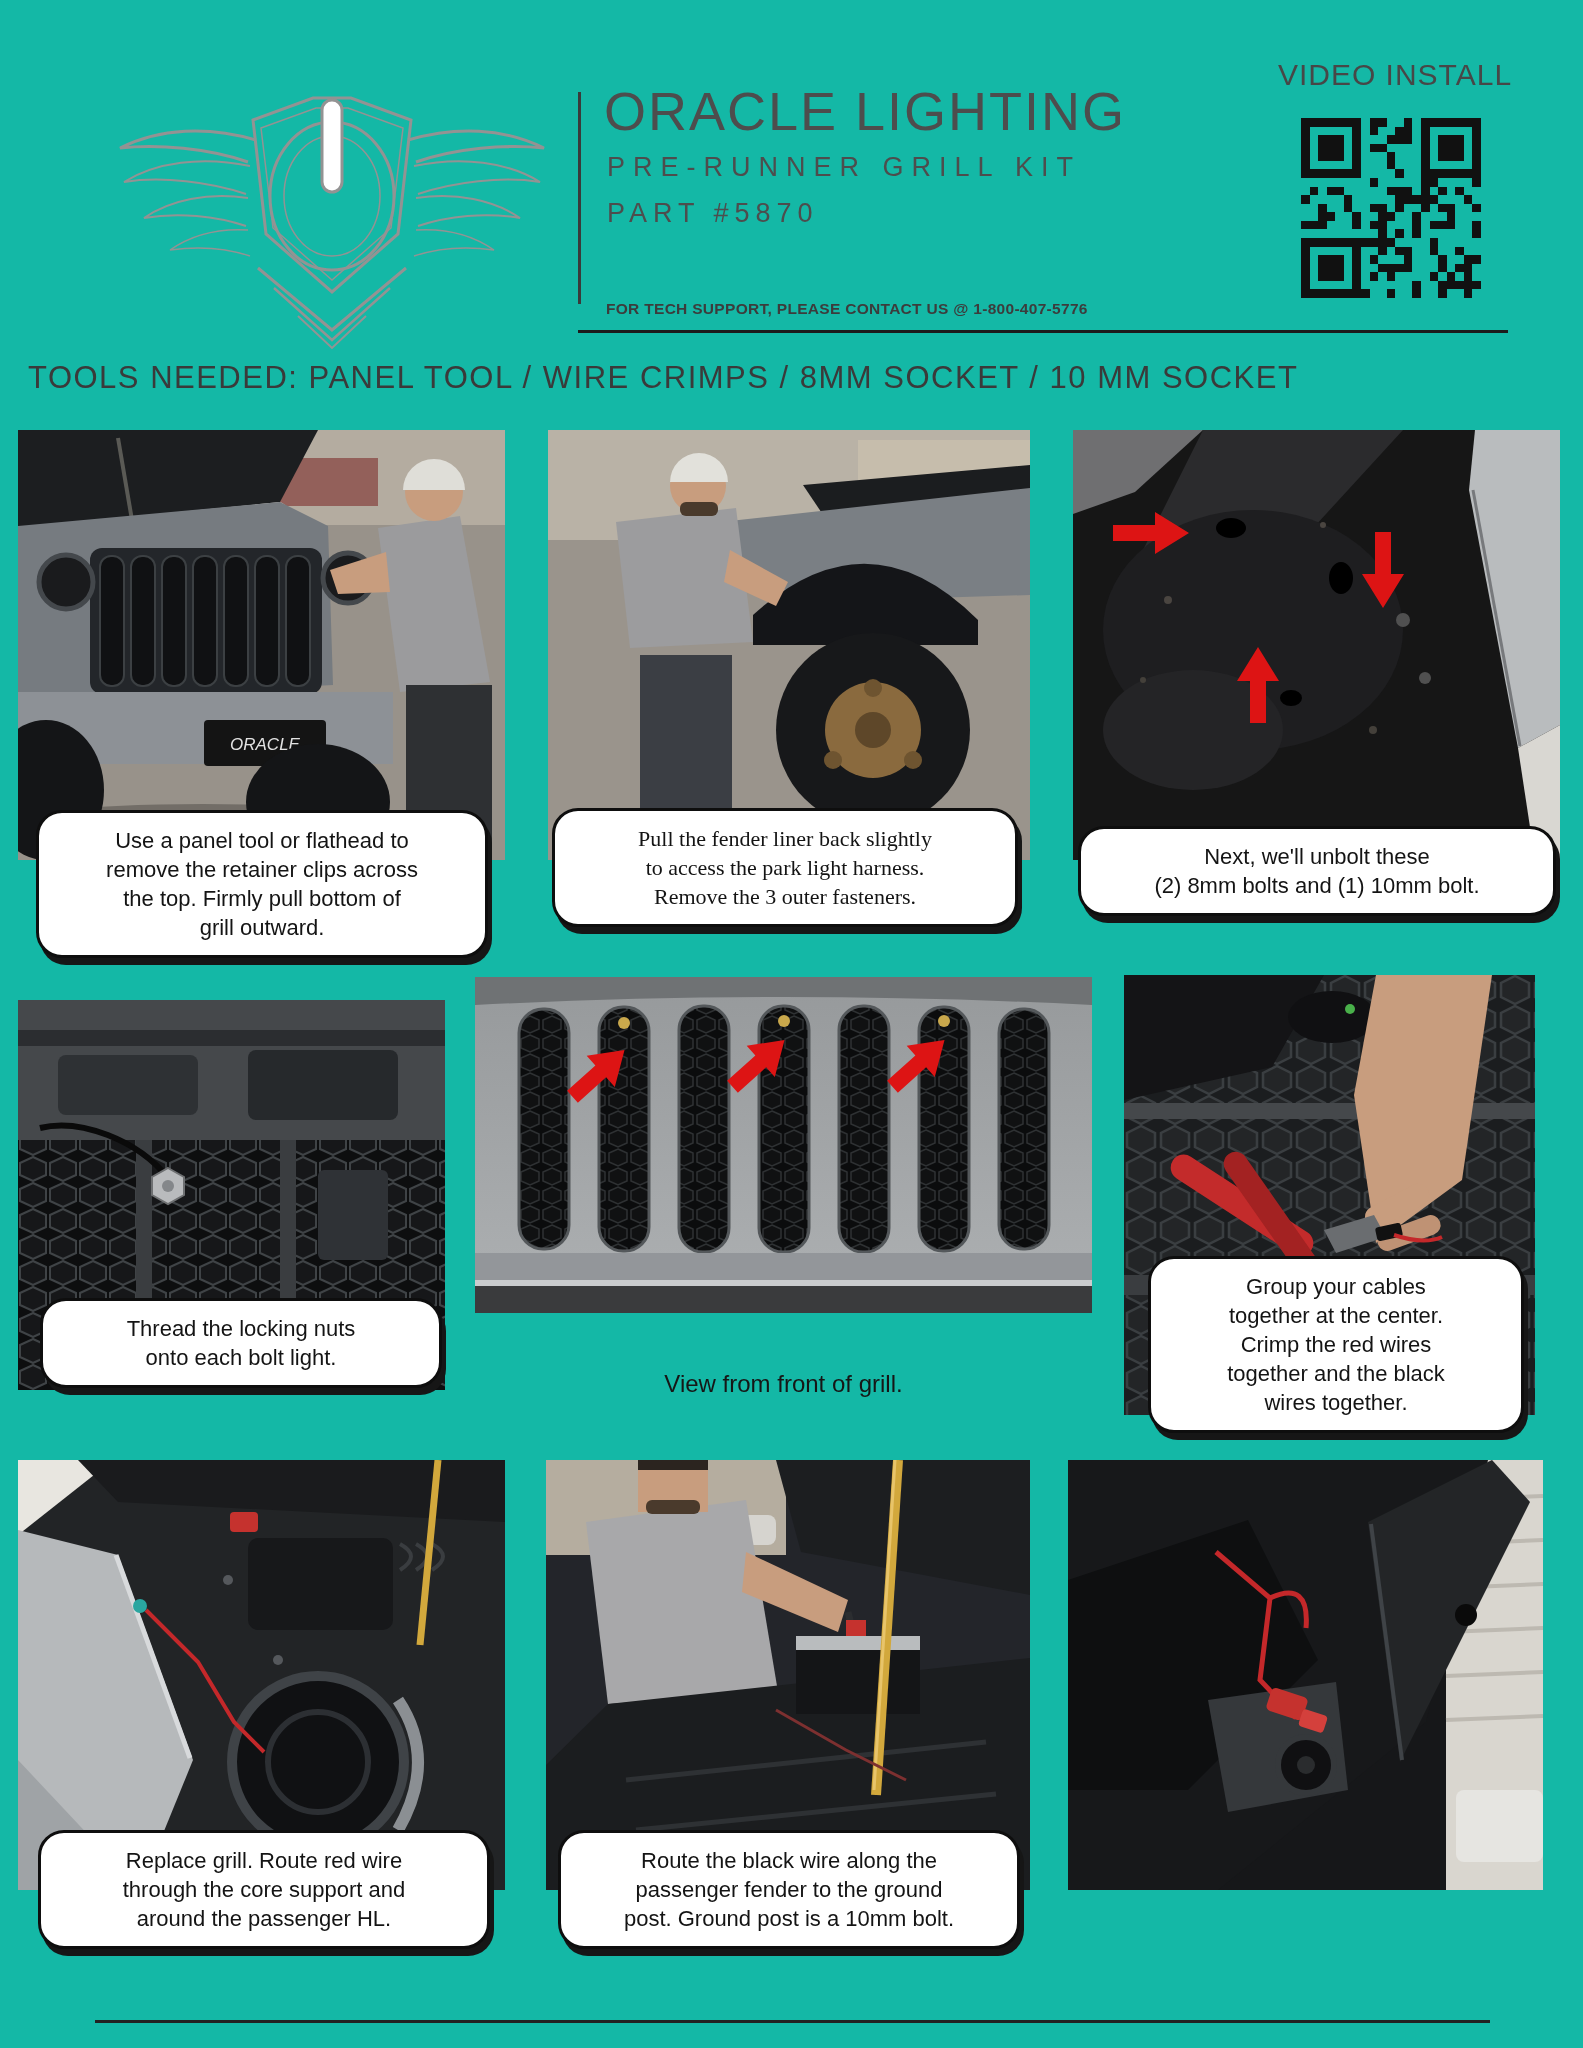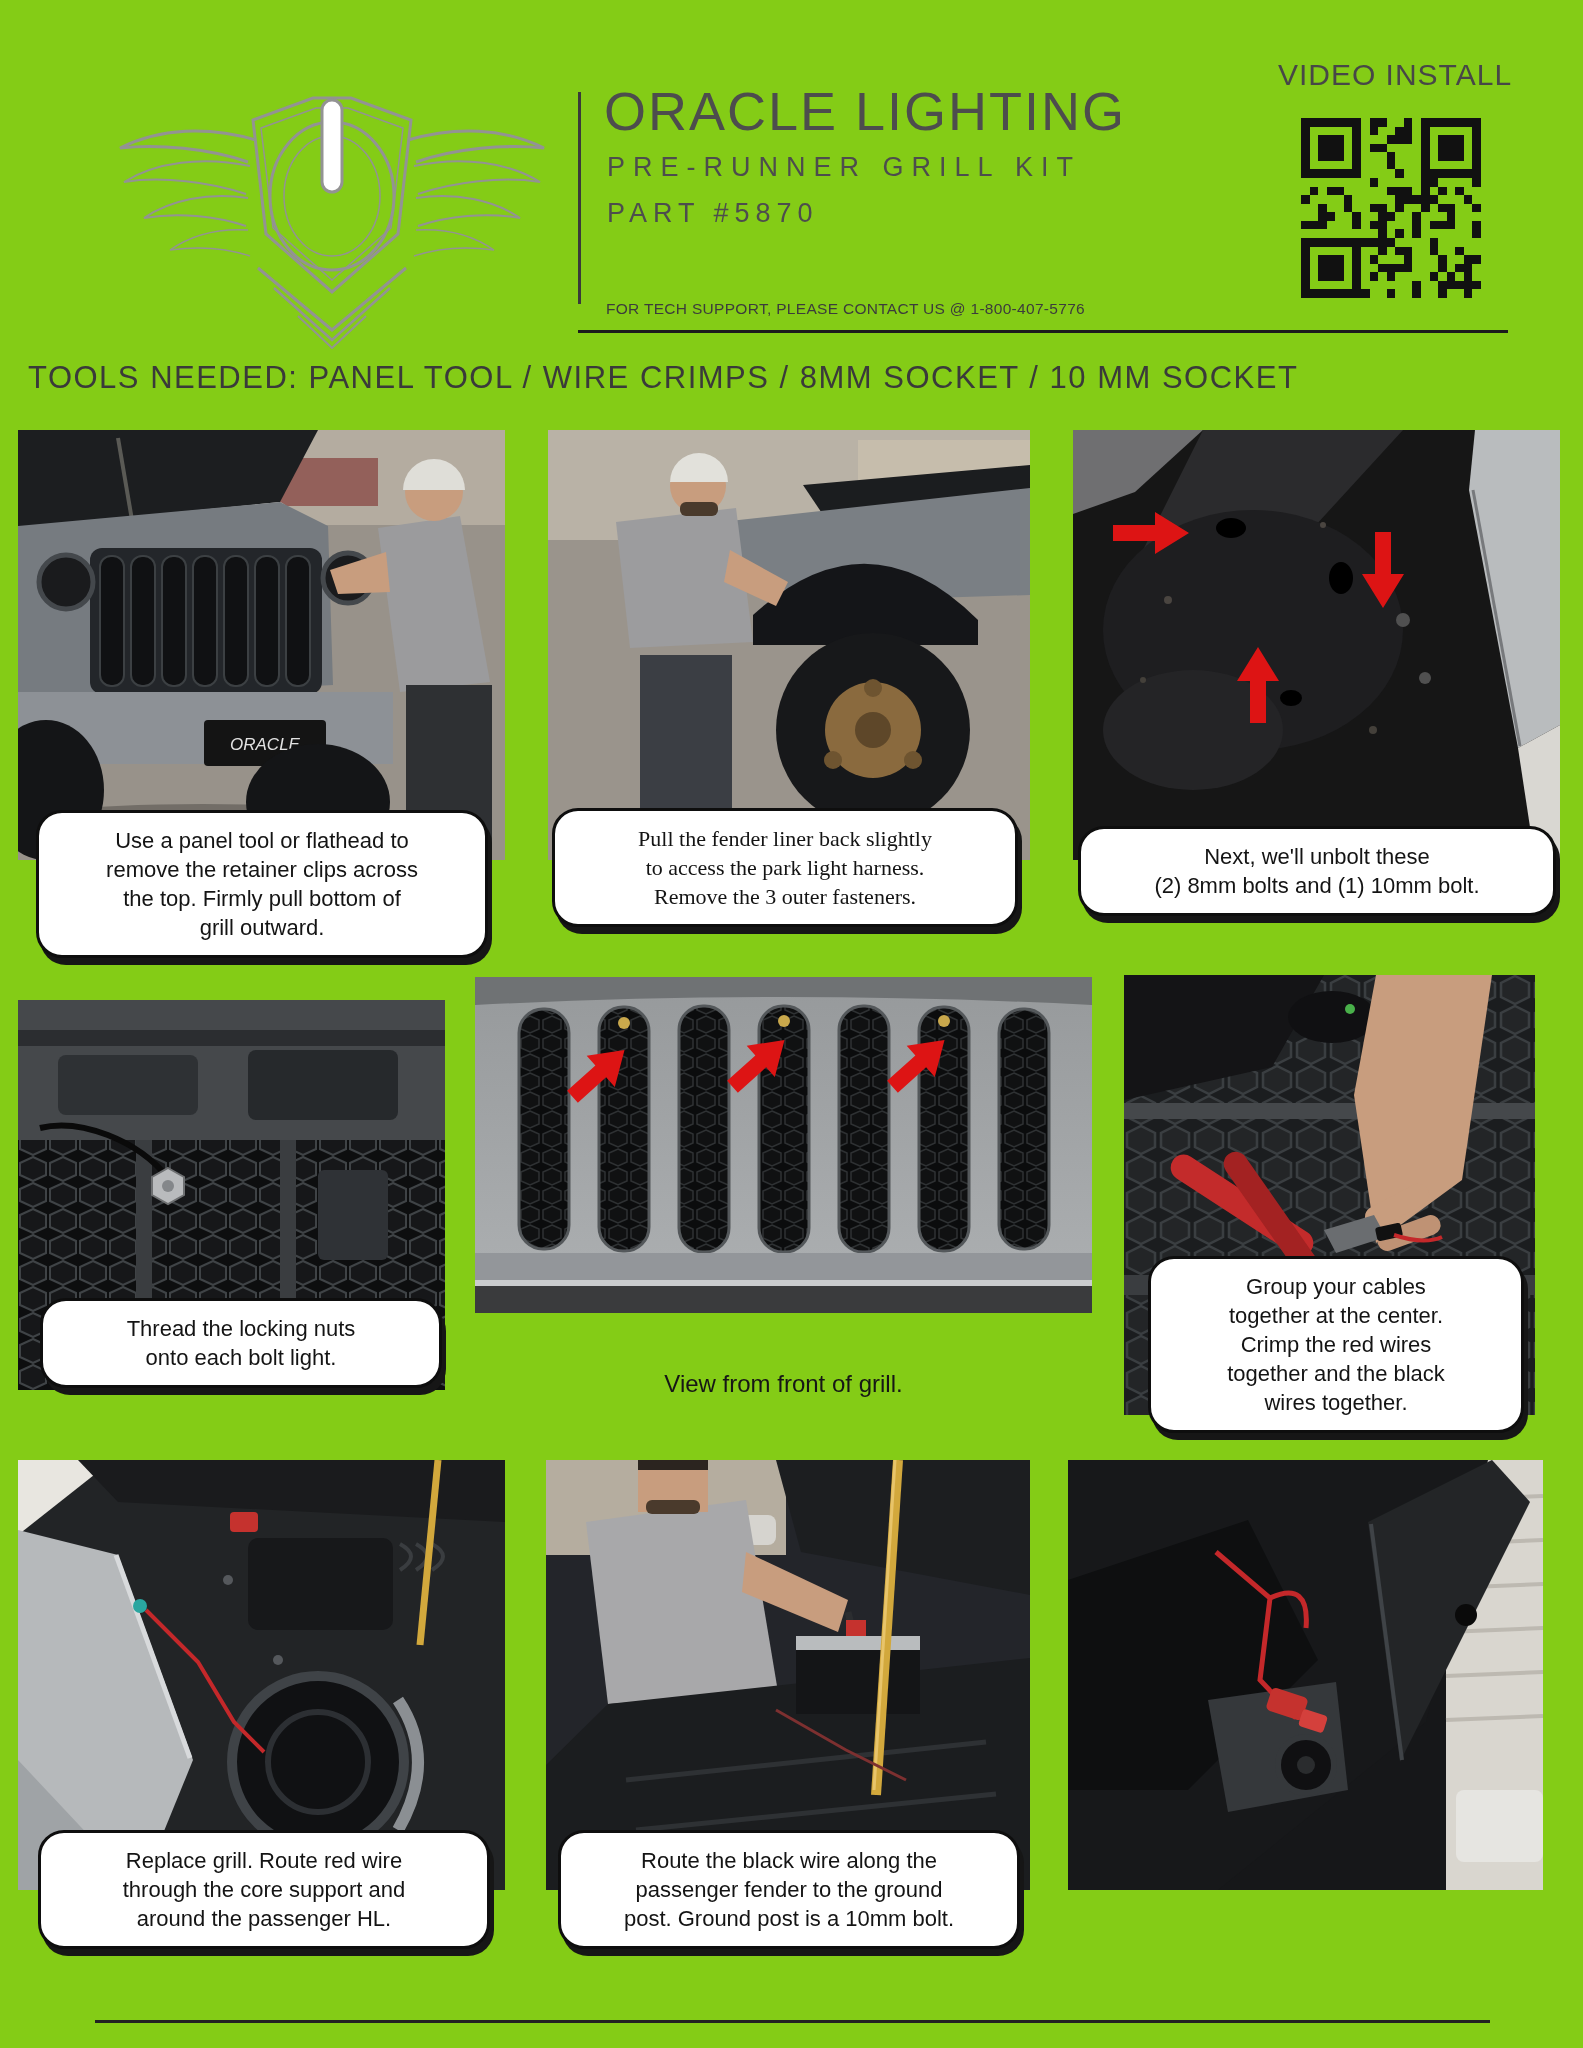--- a/index.html
+++ b/index.html
@@ -1,24 +1,24 @@
 <!DOCTYPE html>
 <html><head>
 <meta charset="utf-8">
 <style>
   html,body{margin:0;padding:0;background:#ffffff;}
-  #page{position:relative;width:1583px;height:2048px;background:#84cc16;overflow:hidden;
+  #page{position:relative;width:1583px;height:2048px;background:#14b8a6;overflow:hidden;
         font-family:"Liberation Sans",sans-serif;}
   .abs{position:absolute;}
   
   .brand{left:604px;top:80px;font-size:54px;letter-spacing:2px;color:#4d4d4d;}
   .product{left:607px;top:152px;font-size:27px;letter-spacing:8px;color:#4d4d4d;}
   .part{left:607px;top:198px;font-size:27px;letter-spacing:6px;color:#4d4d4d;}
   .doctitle{left:604px;top:246px;font-size:37px;letter-spacing:1px;color:#3e3e3e;}
-  .support{left:606px;top:300px;font-size:15.5px;font-weight:normal;letter-spacing:.3px;color:#3c3c3c;}
+  .support{left:606px;top:300px;font-size:15.5px;font-weight:bold;letter-spacing:.3px;color:#3c3c3c;}
   .vdivider{left:578px;top:92px;width:2.5px;height:212px;background:#3a3a3a;}
   .hrule{left:578px;top:330px;width:930px;height:3px;background:#1c1c1c;}
   .video{left:1255px;top:58px;width:280px;text-align:center;font-size:30px;letter-spacing:1px;color:#474747;}
   #qr{left:1301px;top:118px;width:180px;height:180px;}
   #logo{left:98px;top:78px;width:468px;height:272px;}
   
   .tools{left:28px;top:360px;font-size:31px;letter-spacing:1.5px;color:#3a3a3a;white-space:nowrap;}
   
   .photo{position:absolute;overflow:hidden;background:#888;}
   .photo svg{display:block;}

